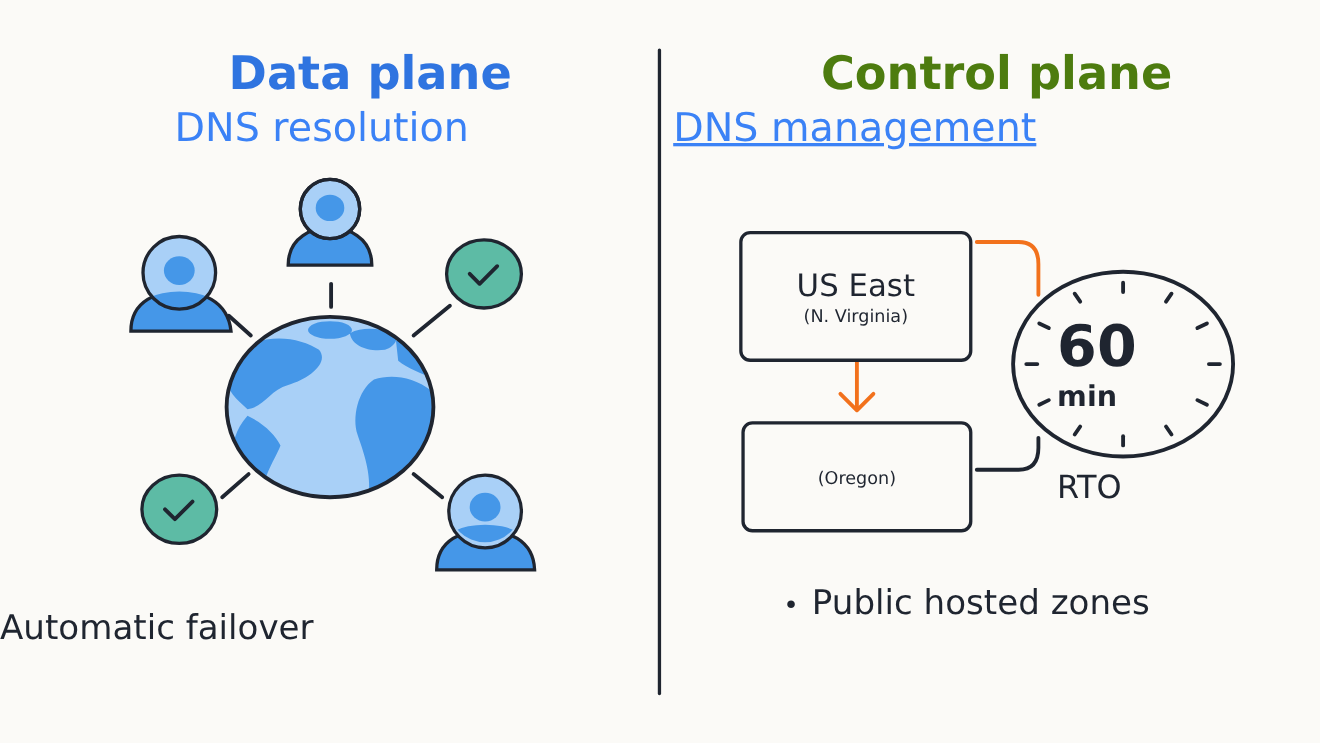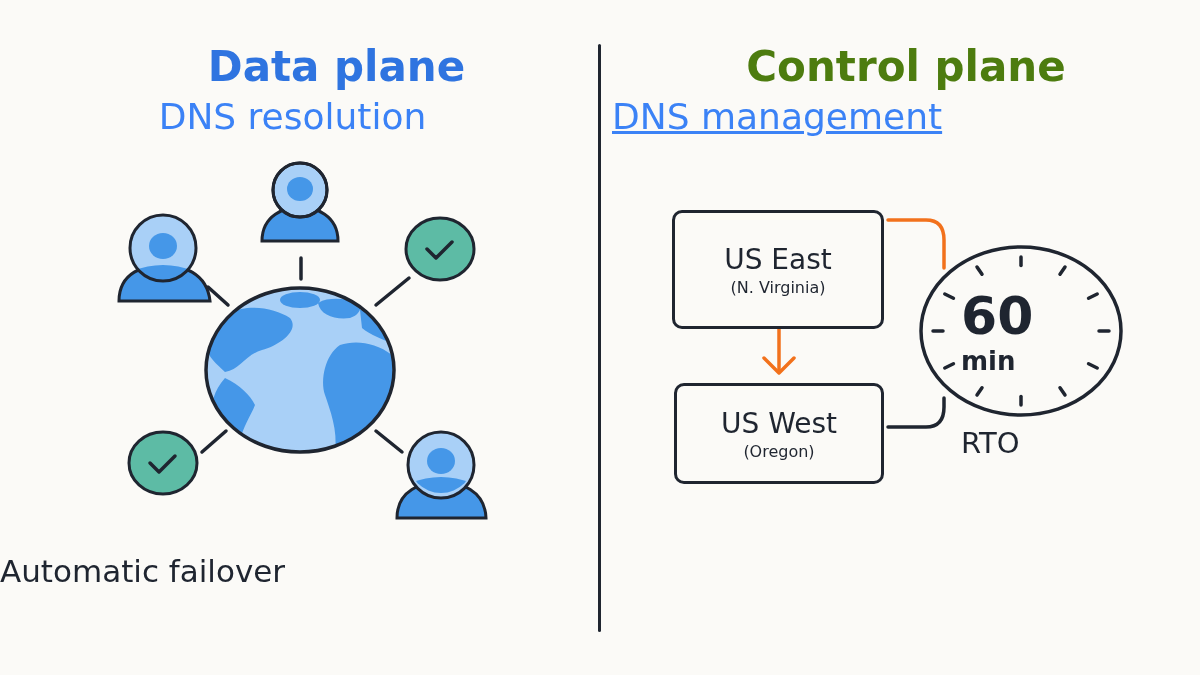--- a/index.html
+++ b/index.html
@@ -130,22 +130,22 @@
         <line x1="982" y1="274.2580155440436" x2="977" y2="266.9834021522543"></line>
       </g>
   </g>
 </svg>
 
 <div class="abs region-box" style="left:672px; top:177px; width:212px; height:119px;margin-top:33px;">
   <div class="region-main">US East</div>
   <div class="region-sub">(N. Virginia)</div>
 </div>
 <div class="abs region-box" style="left:674px; top:383px; width:210px; height:101px;">
-  <div class="region-main">US West</div>
   <div class="region-sub">(Oregon)</div>
 </div>
 
 <div class="abs" style="left:961px; width:120px; top:286px; text-align:left; font-size:52px; font-weight:bold; line-height:60px;">60</div>
 <div class="abs" style="left:961px; width:120px; top:345px; text-align:left; font-size:26px; font-weight:bold; line-height:32px;">min</div>
 <div class="abs" style="left:961px; width:120px; top:425px; text-align:left; font-size:29px; line-height:36px;">RTO</div>
 
 <ul class="abs bullets" style="left:712px; top:525px;">
+  <li><span class="dot">•</span><span>Public hosted zones</span></li>
 </ul>
 
 </body></html>

